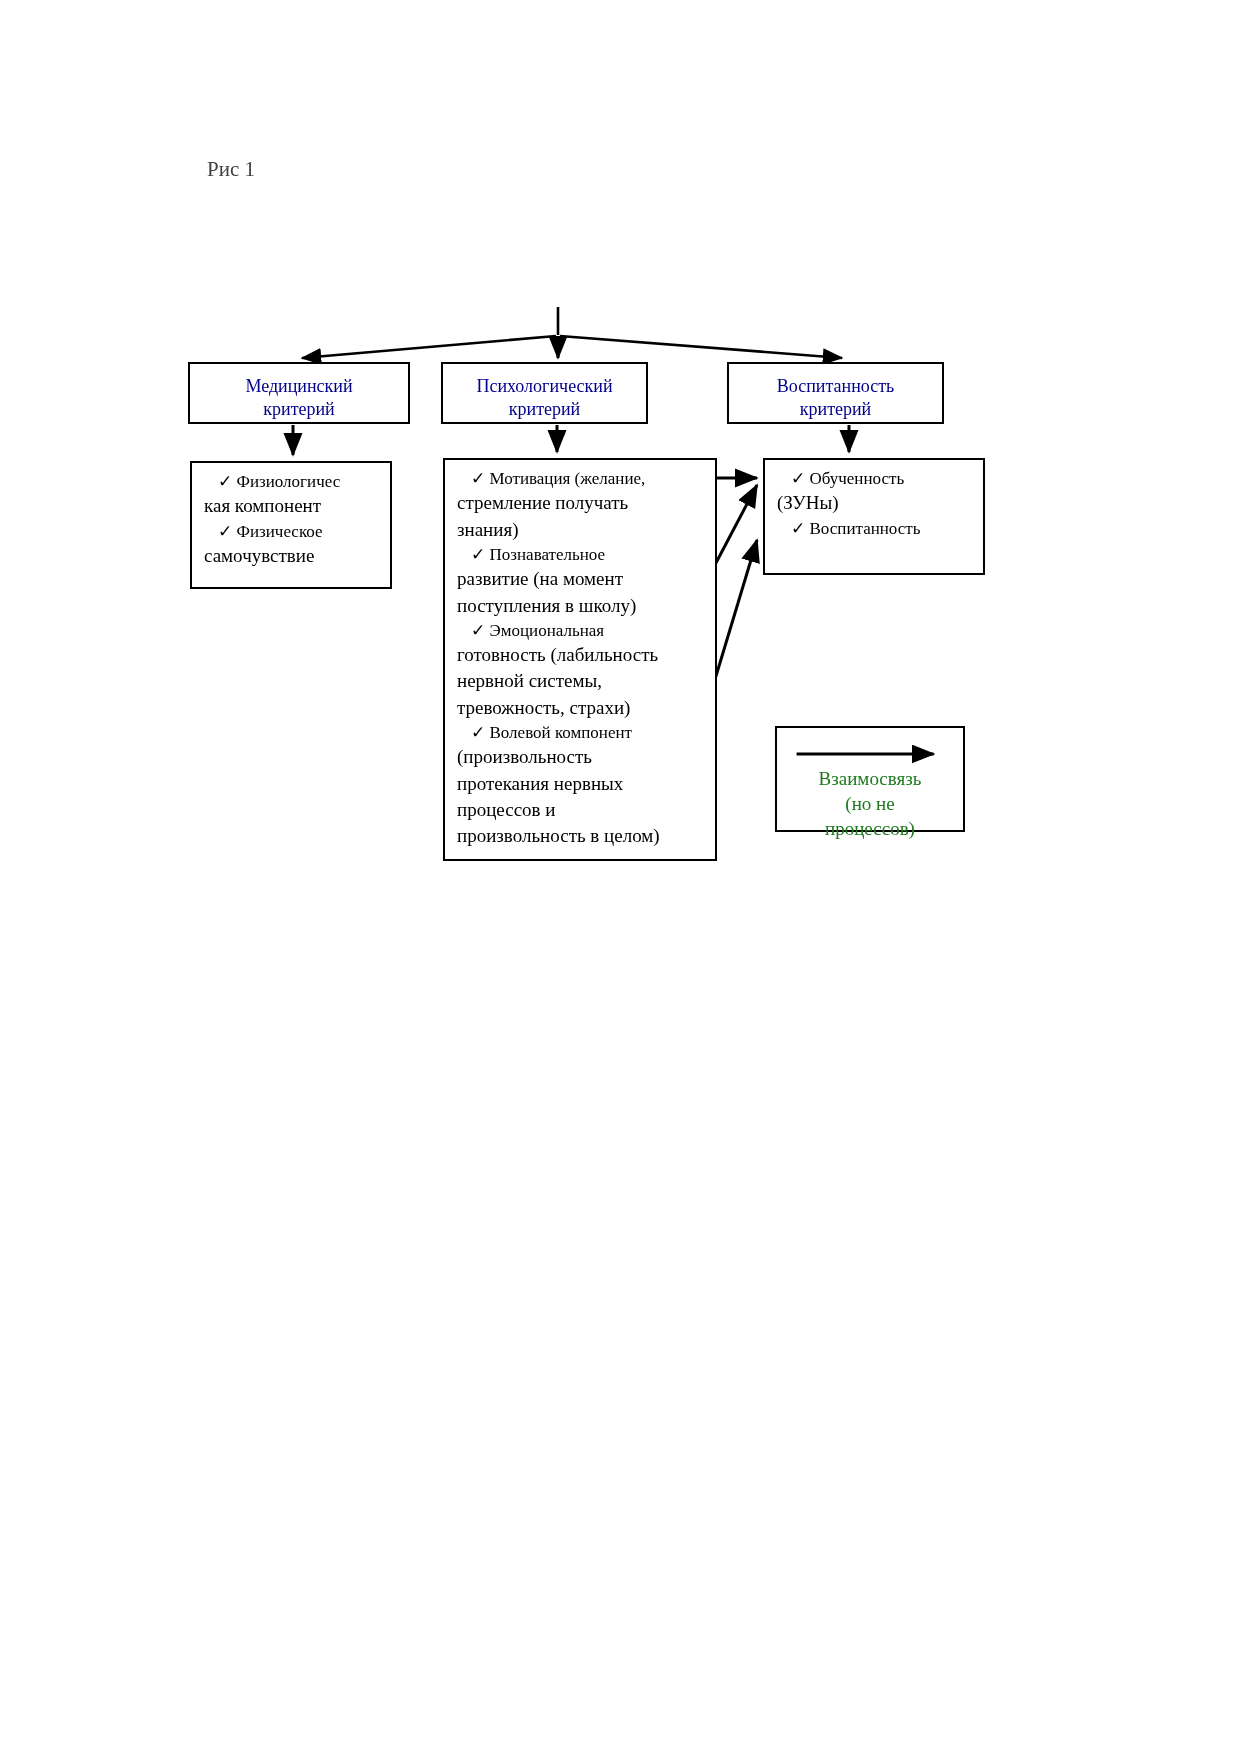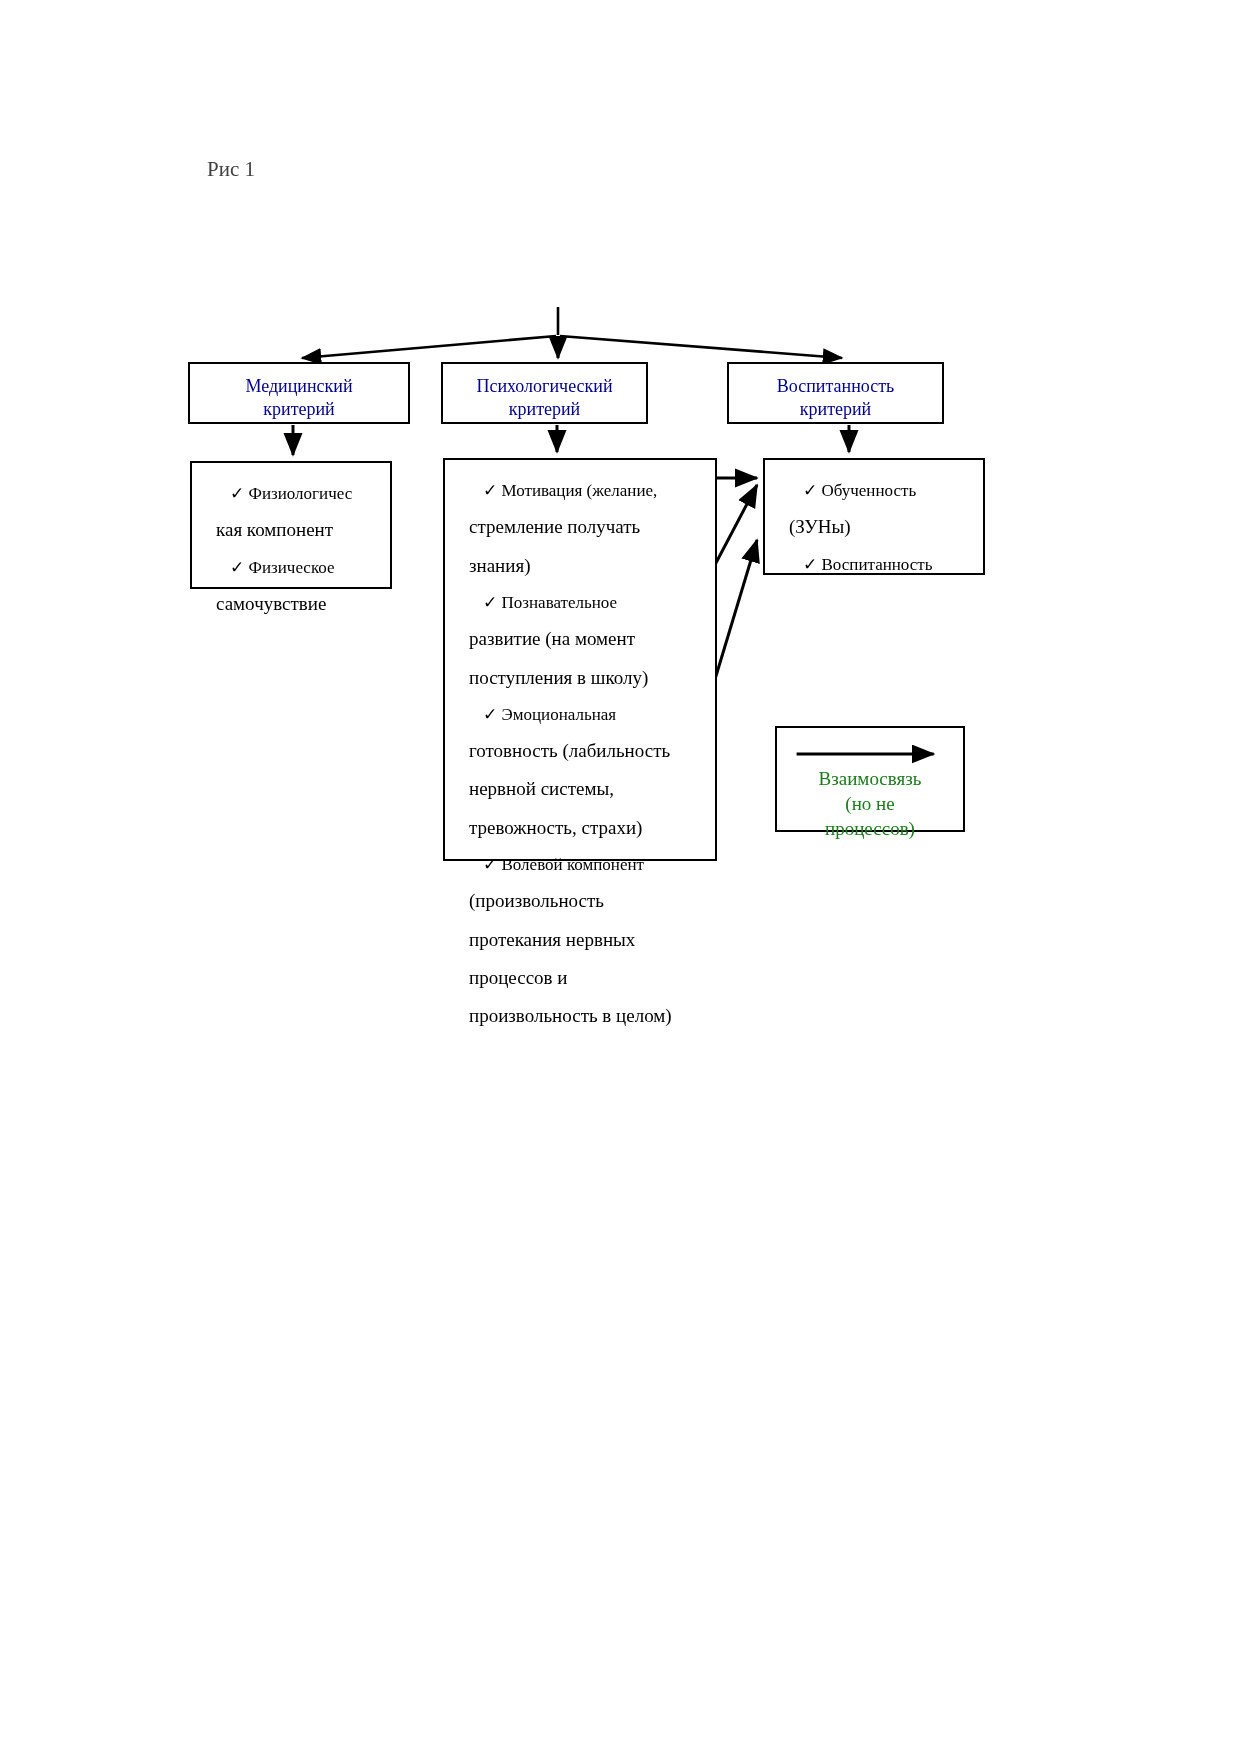--- a/index.html
+++ b/index.html
@@ -80,21 +80,21 @@
 
   .list-node { text-align: left; }
   .list-node .inner { padding: 7px 10px 7px 12px; }
 
   .list-text {
     font-size: 19px;
     line-height: 1.38;
     color: #000000;
   }
   .list-text p {
-    margin: 12px;
+    margin: 0;
     padding: 0;
     text-indent: 0;
   }
   .list-text .bullet {
     font-size: 17px;
     padding-left: 14px;
     padding-right: 12px;
   }
 
   .box-med-detail { left: 190px; top: 461px; width: 202px; height: 128px; }

